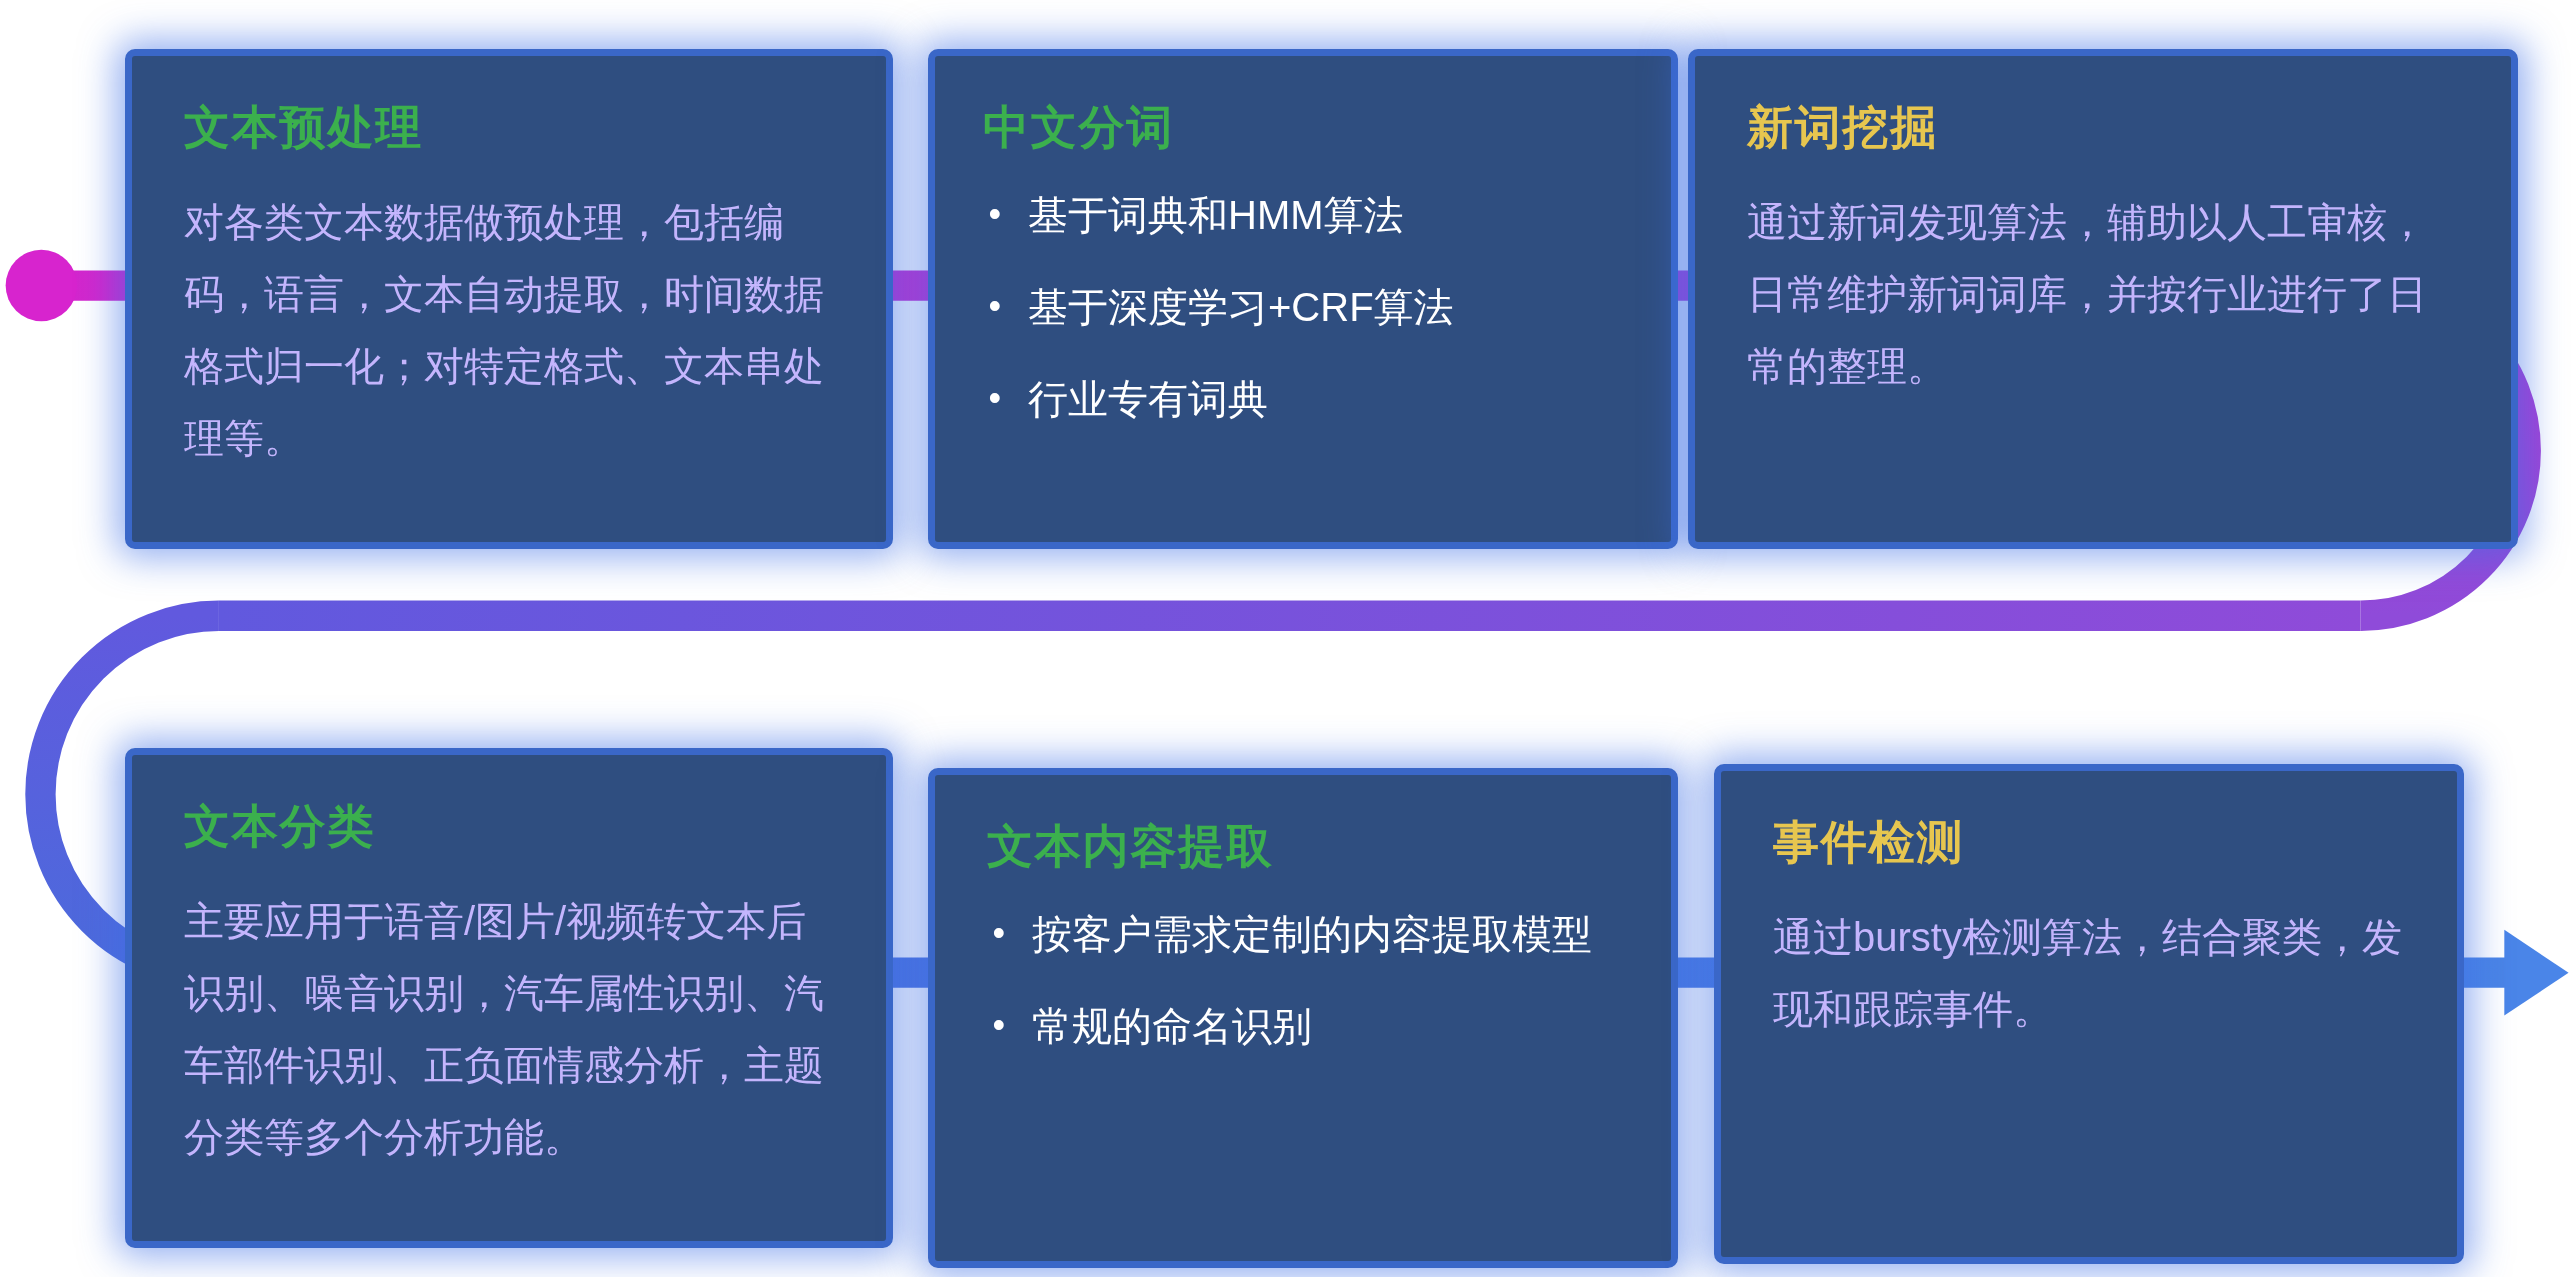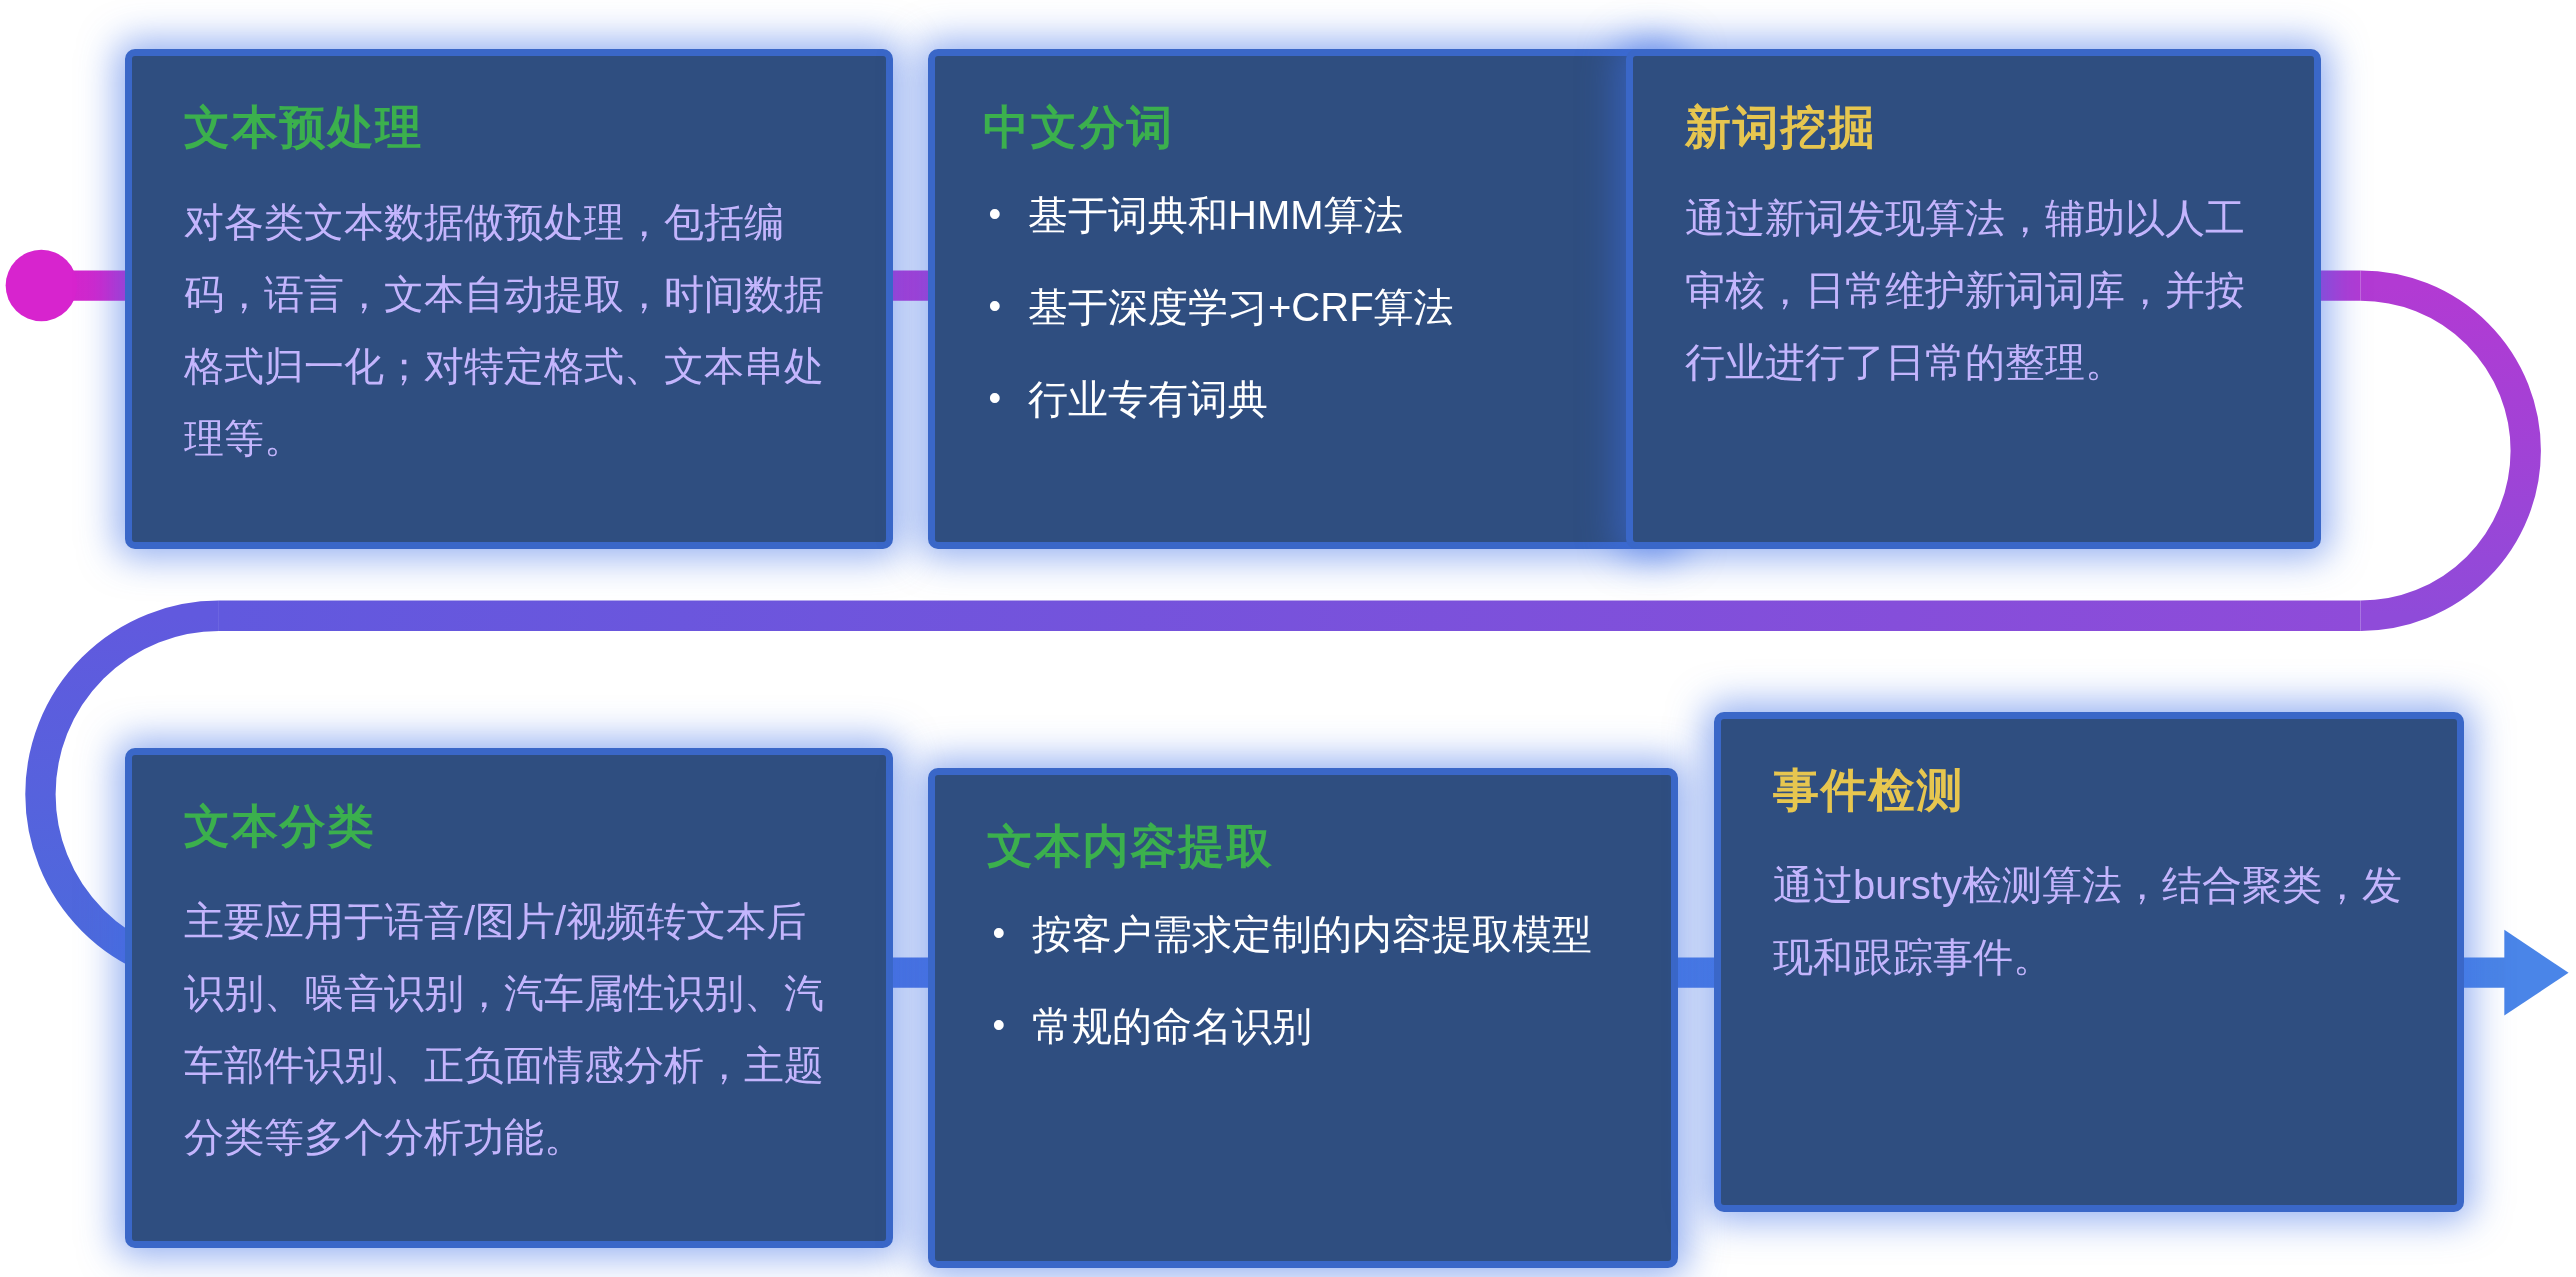--- a/index.html
+++ b/index.html
@@ -30,24 +30,24 @@
     padding: 41px 52px;
     background: #2f4e80;
     border: 7.1px solid #3a67c8;
     border-radius: 10px;
     box-shadow: 0 0 36px 9px rgba(62, 112, 230, 0.55);
     z-index: 2;
     color: #ffffff;
   }
   .card.c1 { left: 125px;  top: 49px;  }
   .card.c2 { left: 928px; top: 49px;  width: 750px; padding-left: 48px; }
-  .card.c3 { left: 1626px; top: 49px;  width: 695px; font-family: Liberation Mono, monospace; }
+  .card.c3 { left: 1688px; top: 49px;  width: 830px; }
   .card.c4 { left: 125px;  top: 748px; }
   .card.c5 { left: 928px; top: 768px; width: 750px; }
-  .card.c6 { left: 1714px; top: 712px; width: 750px; }
+  .card.c6 { left: 1714px; top: 764px; width: 750px; }
 
   .card-title {
     font-size: 46px;
     font-weight: bold;
     margin: 0 0 27px 0;
     letter-spacing: 1.8px;
   }
   .card-body {
     font-size: 40px;
     line-height: 1.8;

